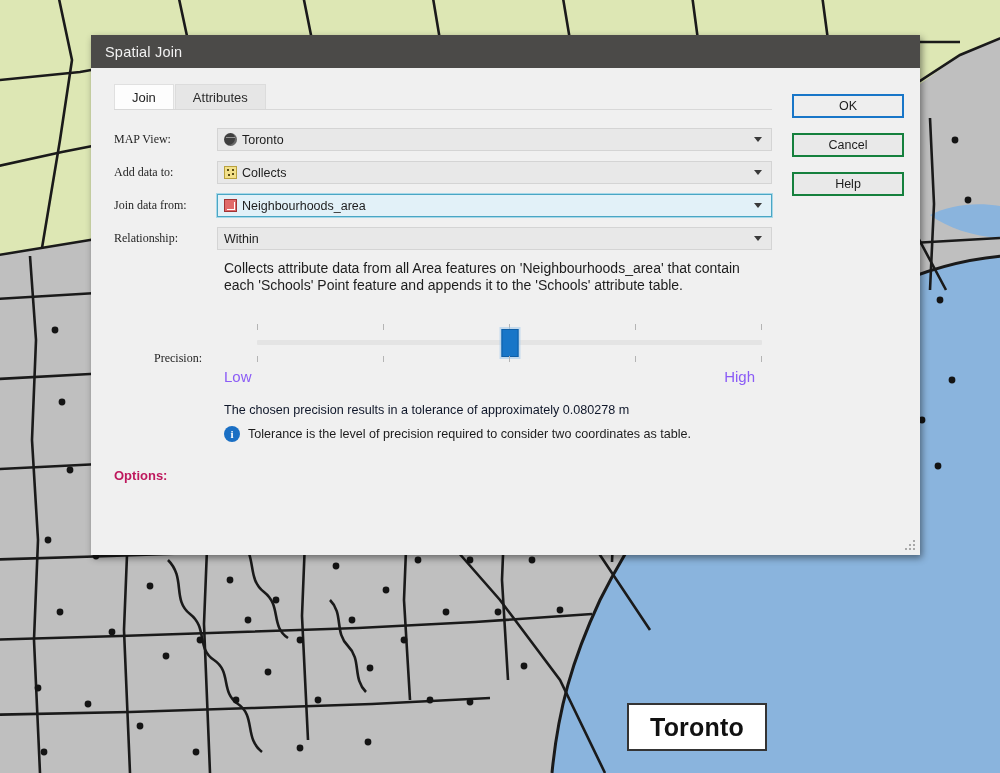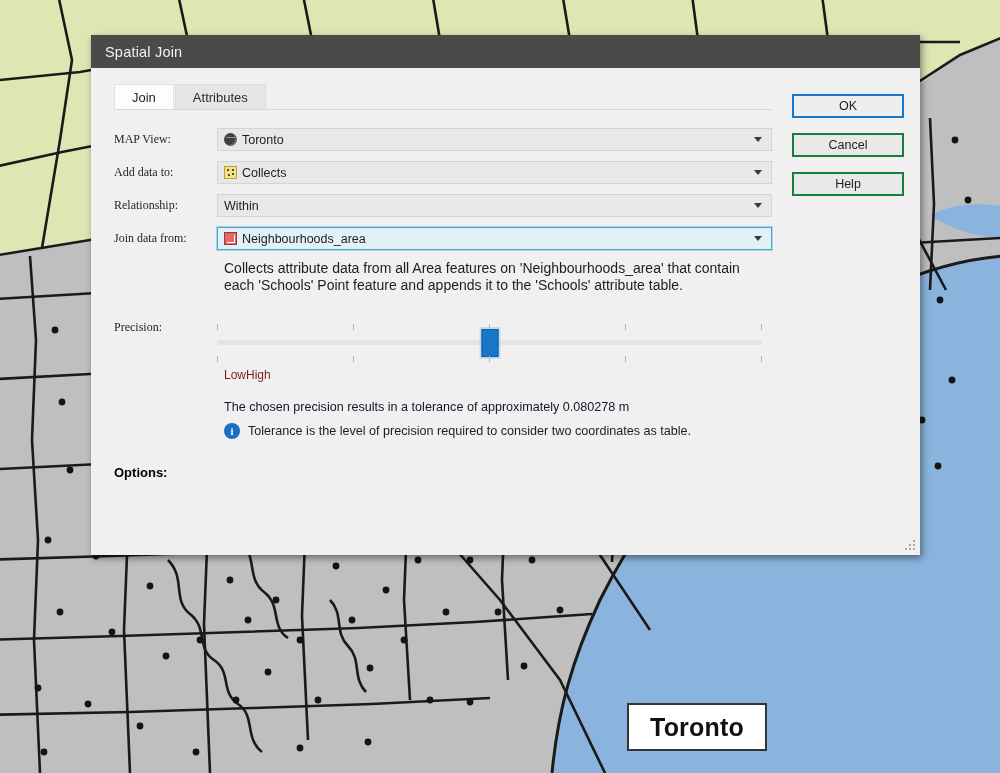--- a/index.html
+++ b/index.html
@@ -218,23 +218,24 @@
     font-size: 14px;
     line-height: 17px;
     color: #1d1d1d;
     margin-top: 6px;
     margin-bottom: 0;
   }
 
   
   #precision-row {
     display: flex;
-    align-items: flex-start;
+    align-items: flex-end;
     margin-top: 26px;
     height: 46px;
+    margin-left: 40px;
   }
   #slider-wrap {
     flex: 1 1 auto;
     position: relative;
     height: 46px;
     margin-right: 10px;
   }
   .tick-row {
     position: absolute;
     left: 0; right: 0;
@@ -263,26 +264,26 @@
     width: 17px;
     height: 28px;
     background: #1876c8;
     border: 1px solid #0f5fa6;
     box-shadow: 0 0 0 2px rgba(160,200,235,0.55);
     cursor: pointer;
     transform: translateX(-50%);
   }
   #scale-labels {
     display: flex;
-    justify-content: flex-start;
+    justify-content: space-between;
     margin-left: 110px;
     padding-left: 7px;
     padding-right: 17px;
-    font-size: 12px;
-    color: #7f1d1d;
+    font-size: 15px;
+    color: #8b5cf6;
     margin-top: 2px;
   }
 
   
   #tolerance-text {
     margin-left: 110px;
     padding-left: 7px;
     font-size: 12.6px;
     color: #0f172a;
     margin-top: 18px;
@@ -318,21 +319,21 @@
     display: flex;
     align-items: center;
     margin-top: 26px;
   }
   #options-label {
     width: 110px;
     flex: 0 0 110px;
     padding-left: 7px;
     font-size: 13px;
     font-weight: bold;
-    color: #000000;
+    color: #be185d;
   }
 
   
   #button-col {
     flex: 0 0 112px;
     width: 112px;
     margin-left: 20px;
     padding-top: 10px;
     display: flex;
     flex-direction: column;
@@ -580,32 +581,32 @@
           <div class="form-row">
             <span class="row-label">Add data to:</span>
             <div class="combo">
               <span class="layer-icon icon-points"></span>
               <span class="combo-text">Collects</span>
               <span class="arrow"></span>
             </div>
           </div>
 
           <div class="form-row">
-            <span class="row-label">Relationship:</span>
-            <div class="combo">
-              <span class="combo-text">Within</span>
-              <span class="arrow"></span>
-            </div>
-          </div>
-
-          <div class="form-row">
             <span class="row-label">Join data from:</span>
             <div class="combo focused">
               <span class="layer-icon icon-area"></span>
               <span class="combo-text">Neighbourhoods_area</span>
+              <span class="arrow"></span>
+            </div>
+          </div>
+
+          <div class="form-row">
+            <span class="row-label">Relationship:</span>
+            <div class="combo">
+              <span class="combo-text">Within</span>
               <span class="arrow"></span>
             </div>
           </div>
 
           <p class="description">Collects attribute data from all Area features on 'Neighbourhoods_area' that contain each 'Schools' Point feature and appends it to the 'Schools' attribute table.</p>
 
           <div id="precision-row">
             <span class="row-label">Precision:</span>
             <div id="slider-wrap">
               <div class="tick-row top">

